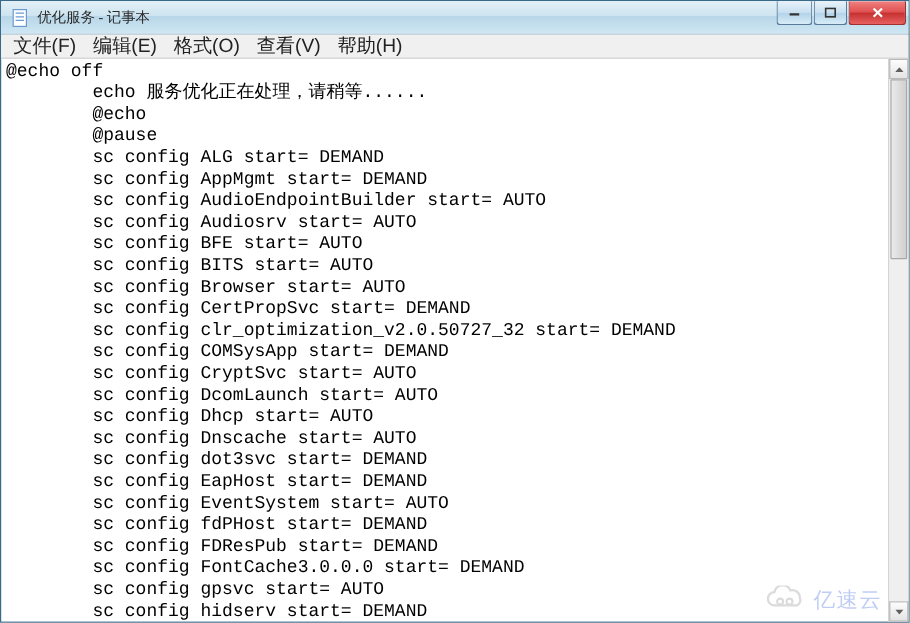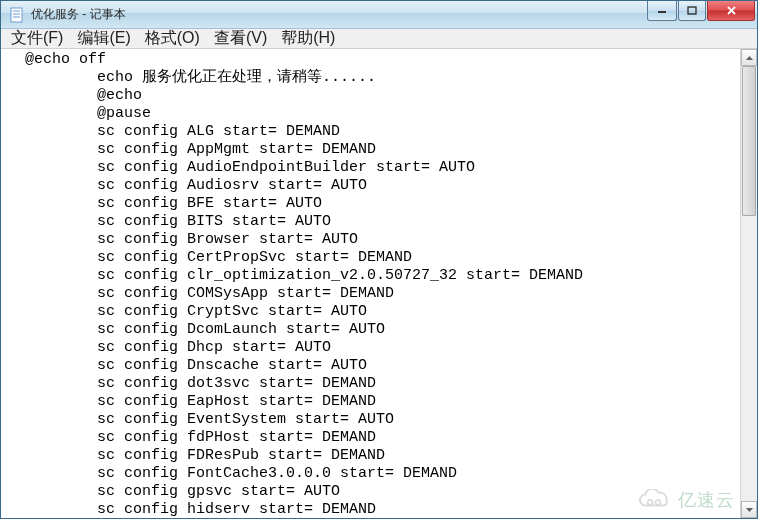--- a/index.html
+++ b/index.html
@@ -12,20 +12,21 @@
     border: 1px solid #3a6a8a;
     box-shadow: 0 0 6px rgba(0,0,0,0.25);
   }
 
   .titlebar {
     height: 28px;
     background: linear-gradient(to bottom, #e3f0f7 0%, #cde4f0 45%, #b7d6e8 46%, #d0e7f3 100%);
     display: flex; align-items: center; justify-content: space-between;
     padding-left: 8px;
     border-bottom: 1px solid #a8c0d0;
+    font-family: Liberation Serif, serif;
   }
   .titlebar .title-left { display: flex; align-items: center; gap: 6px; }
   .titlebar .app-icon { width: 16px; height: 16px; }
   .titlebar .title-text { font-size: 12px; color: #2a2a2a; }
 
   .win-controls { display: flex; height: 20px; margin-right: 2px; margin-top: -8px; }
   .win-btn {
     width: 30px; height: 20px;
     border: 1px solid #5a7a9a;
     border-top: none;
@@ -63,21 +64,21 @@
     flex: 1;
     font-family: "SimSun", "NSimSun", "Courier New", monospace;
     font-size: 15px;
     line-height: 18px;
     color: #000;
     white-space: pre;
     padding: 2px 0 2px 4px;
     overflow: hidden;
     letter-spacing: 0px;
   }
-  .line { white-space: pre; margin-left: 20px; }
+  .line { white-space: pre; }
 
   .scrollbar-v {
     width: 17px;
     background: #f0f0f0;
     border-left: 1px solid #d4d4d4;
     display: flex; flex-direction: column;
   }
   .sb-btn {
     height: 17px;
     background: linear-gradient(to bottom, #fdfdfd, #e4e4e4);
@@ -88,22 +89,22 @@
   .sb-track { flex: 1; position: relative; background: #efefef; }
   .sb-thumb {
     position: absolute; left: 1px; right: 1px; top: 0; height: 150px;
     background: linear-gradient(to right, #eaeaea, #d0d0d0);
     border: 1px solid #a8a8a8;
     border-radius: 1px;
   }
 
   .watermark {
     position: absolute; right: 22px; bottom: 6px;
-    display: flex; align-items: center; gap: 6px;
-    opacity: 0.28; color: #15803d;
+    display: flex; gap: 6px;
+    opacity: 0.28; color: #1d4ed8;
     font-size: 18px; font-weight: 500;
     pointer-events: none;
     letter-spacing: 1px;
   }
   .watermark svg { width: 36px; height: 22px; }
 </style>
 </head>
 <body>
 
 <div class="window">

